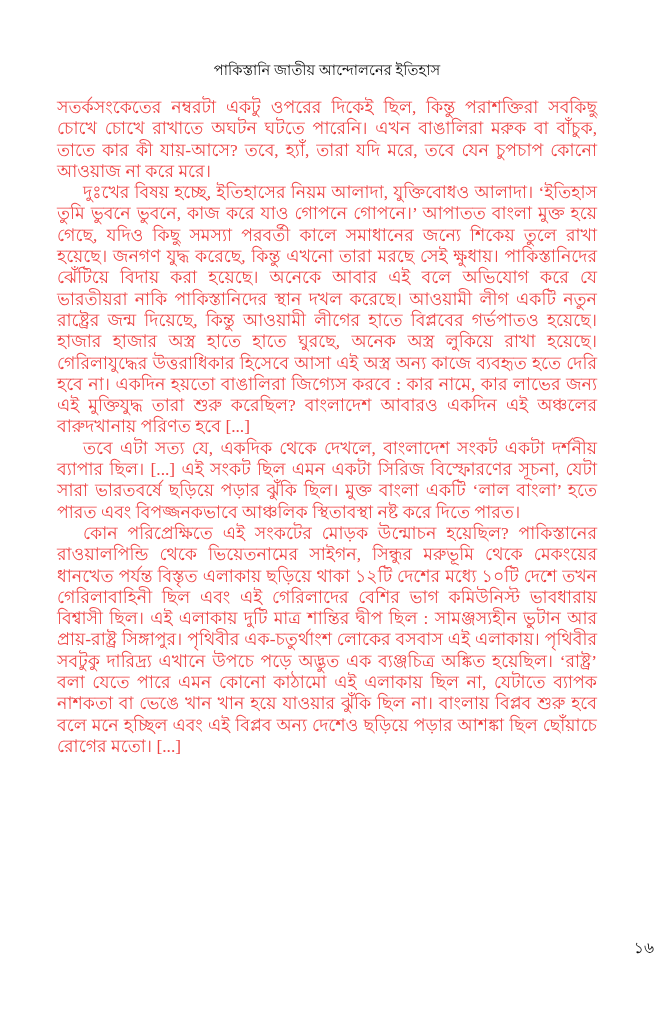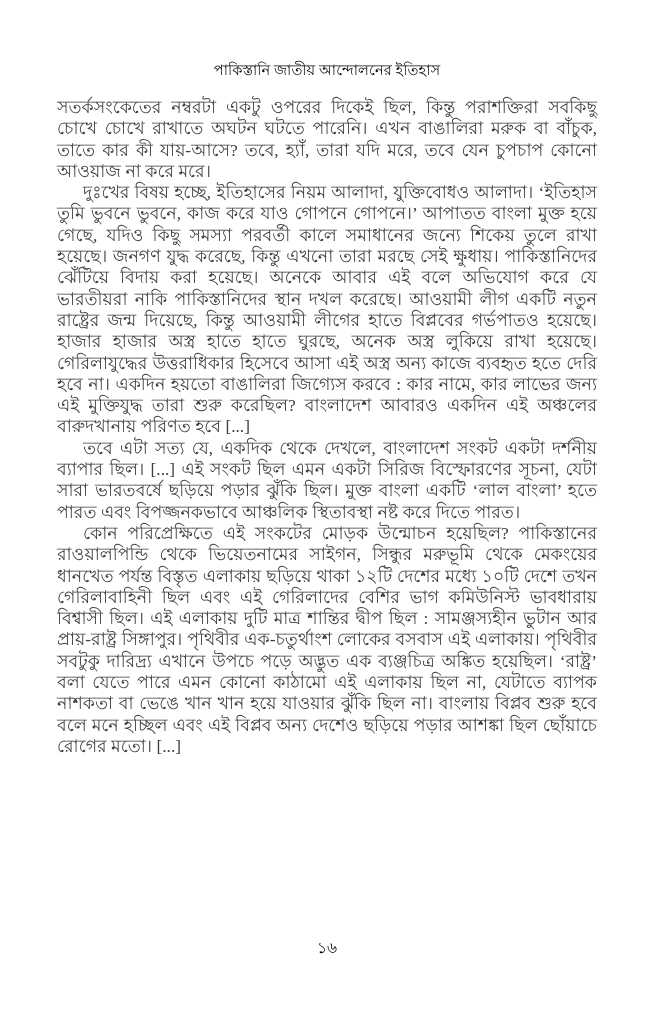--- a/index.html
+++ b/index.html
@@ -39,33 +39,33 @@
     left: 57px;
     width: 540px;
   }
   .para {
     margin: 0;
     font-size: 17.4px;
     line-height: 21.3px;
     text-align: justify;
     text-justify: inter-word;
     text-indent: 26px;
-    color: #404040;
+    color: #ef4444;
     word-spacing: 0.1px;
     hyphens: none;
   }
   .para.first {
     text-indent: 0;
   }
   .folio {
     position: absolute;
     top: 938px;
     left: 0;
     width: 654px;
-    text-align: center;
+    text-align: right;
     font-size: 15.5px;
     line-height: 20px;
     color: #0b0b0b;
   }
 </style>
 </head>
 <body>
 
 <div class="page">
 

